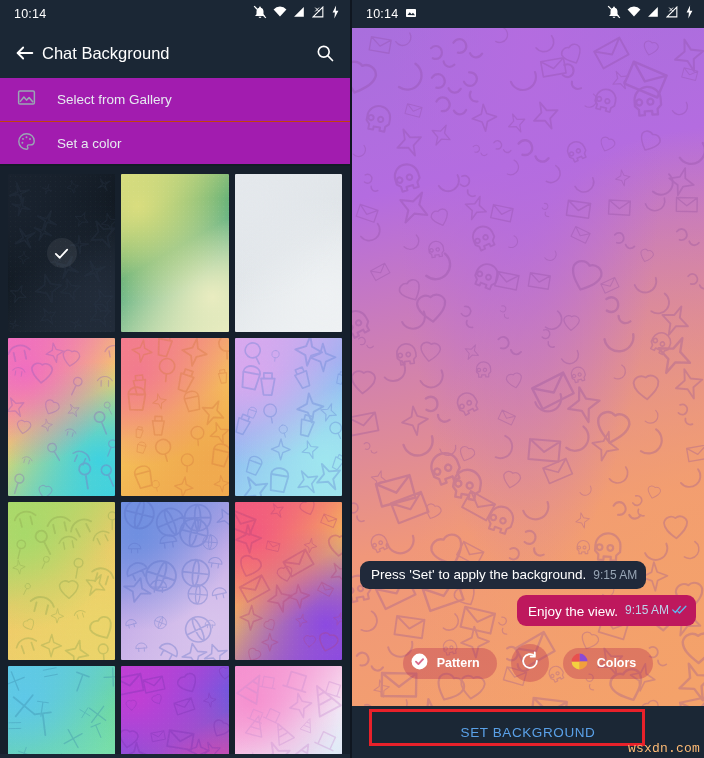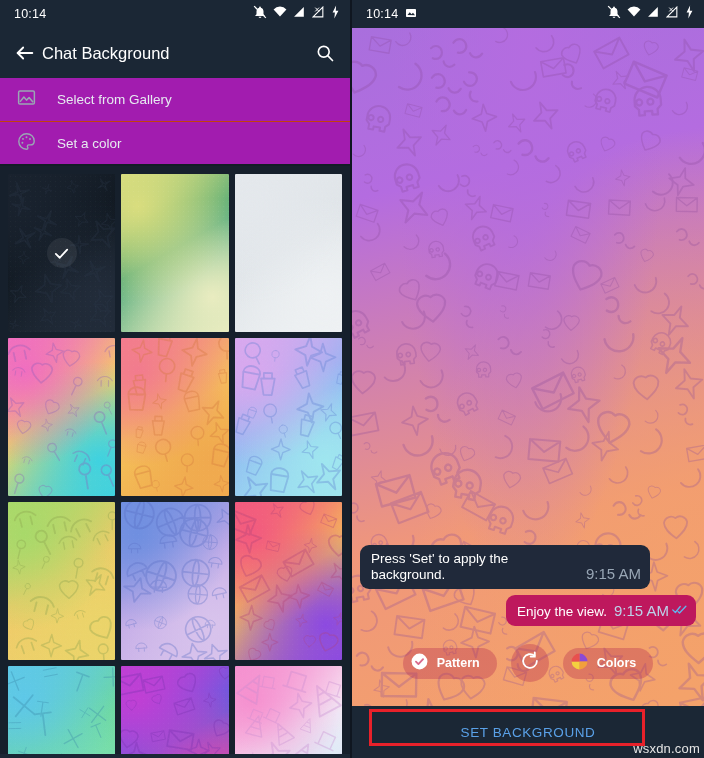--- a/index.html
+++ b/index.html
@@ -76,21 +76,21 @@
   .bubble-row { display: flex; margin-bottom: 6px; }
   .bubble-row.out { justify-content: flex-end; }
   .bubble {
     border-radius: 9px; padding: 6px 9px 6px 11px;
     display: flex; align-items: flex-end; gap: 7px; max-width: 290px;
   }
   .bubble.in { background: #20293a; }
   .bubble.out { background: #be185d; }
   .bubble-text { font-size: 13.5px; color: #ffffff; line-height: 1.2; }
   .bubble-meta { display: flex; align-items: center; gap: 3px; padding-bottom: 1px; }
-  .bubble-time { font-size: 15px; color: #98a6b5; white-space: nowrap; }
+  .bubble-time { font-size: 12px; color: #98a6b5; white-space: nowrap; }
   .bubble.out .bubble-time { color: #bcd3ea; }
 
   .pillrow {
     position: absolute; left: 0; right: 0; bottom: 52px;
     display: flex; align-items: center; justify-content: center; gap: 14px;
   }
   .pill {
     height: 31px; border-radius: 16px; background: rgba(180, 40, 80, .34);
     display: flex; align-items: center; gap: 8px; padding: 0 17px 0 7px;
   }
@@ -104,21 +104,21 @@
   .actionbar {
     position: absolute; left: 0; right: 0; bottom: 0; height: 52px;
     background: #1b2735; display: flex; align-items: center; justify-content: center;
   }
   .action-label { font-size: 13.5px; letter-spacing: .6px; color: #5aa1e8; font-weight: normal; }
   .highlight-box {
     position: absolute; border: 3px solid #e8212a; pointer-events: none;
   }
   .watermark {
     position: absolute; right: 4px; bottom: 2px;
-    font-size: 13px; color: #e5e5e5; letter-spacing: .2px;
+    font-size: 13px; color: #fdba74; letter-spacing: .2px; font-family: Liberation Mono, monospace;
   }
 </style>
 </head>
 <body>
 
 <div class="screens">
 
   <div class="panel left">
 
     <div class="statusbar">

